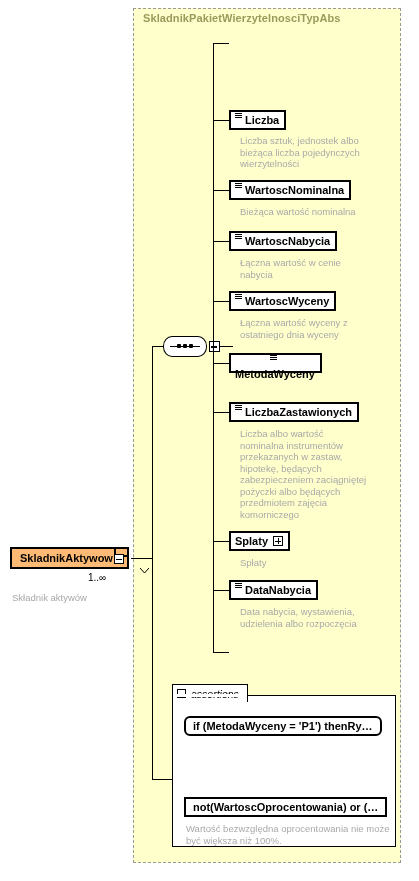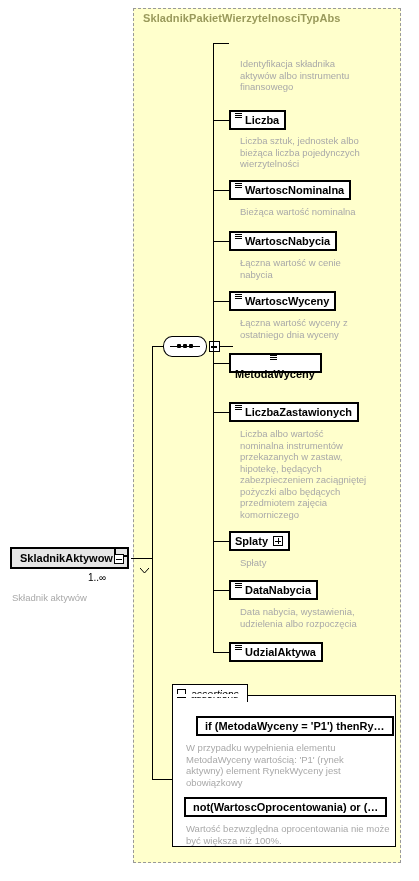--- a/index.html
+++ b/index.html
@@ -116,21 +116,21 @@
     color: #a9a9a9;
     line-height: 11.5px;
     white-space: pre-line;
   }
 
   
   .root-node {
     position: absolute;
     left: 10px; top: 547px;
     width: 119px; height: 22px;
-    background: #e5e5e5;
+    background: #fdba74;
     border: 2px solid #000000;
     display: flex;
     align-items: center;
     justify-content: flex-start;
     padding-left: 8px;
   }
   .root-node::after {
     content: "";
     position: absolute;
     left: 3px; top: 100%;
@@ -293,23 +293,20 @@
   <div class="ln h" style="left:213px; top:120px; width:16px;"></div>
   <div class="ln h" style="left:213px; top:190px; width:16px;"></div>
   <div class="ln h" style="left:213px; top:241px; width:16px;"></div>
   <div class="ln h" style="left:213px; top:301px; width:16px;"></div>
   <div class="ln h" style="left:213px; top:363px; width:16px;"></div>
   <div class="ln h" style="left:213px; top:412px; width:16px;"></div>
   <div class="ln h" style="left:213px; top:541px; width:16px;"></div>
   <div class="ln h" style="left:213px; top:590px; width:16px;"></div>
   <div class="ln h" style="left:213px; top:652px; width:16px;"></div>
 
-  <div class="doc" style="left:240px; top:58px; width:130px;">Identyfikacja składnika
-aktywów albo instrumentu
-finansowego</div>
 
   <div class="node" style="left:229px; top:110px;">
     <span class="stype-icon">
         <i></i>
         <i></i>
         <i></i>
       </span>
     <span class="nlabel">Liczba</span>
   </div>
   <div class="doc" style="left:240px; top:135px; width:135px;">Liczba sztuk, jednostek albo
@@ -384,43 +381,31 @@
     <span class="stype-icon">
         <i></i>
         <i></i>
         <i></i>
       </span>
     <span class="nlabel">DataNabycia</span>
   </div>
   <div class="doc" style="left:240px; top:606px; width:148px;">Data nabycia, wystawienia,
 udzielenia albo rozpoczęcia</div>
 
-  <div class="node" style="left:229px; top:642px;">
-    <span class="stype-icon">
-        <i></i>
-        <i></i>
-        <i></i>
-      </span>
-    <span class="nlabel">UdzialAktywa</span>
-  </div>
 
   <div class="assert-panel"></div>
   <div class="assert-tab">
     <span class="minusbox"></span>
     <span class="alabel">assertions</span>
   </div>
   <div class="assert-tab-mask"></div>
 
-  <div class="assert-node" style="left:196px; top:716px;">
+  <div class="assert-node" style="left:184px; top:716px;border-radius:6px;">
     <span class="nlabel">if (MetodaWyceny = 'P1') thenRy…</span>
   </div>
-  <div class="doc" style="left:186px; top:742px; width:205px;">W przypadku wypełnienia elementu
-MetodaWyceny wartością: 'P1' (rynek
-aktywny) element RynekWyceny jest
-obowiązkowy</div>
 
   <div class="assert-node" style="left:184px; top:797px;">
     <span class="nlabel">not(WartoscOprocentowania) or (…</span>
   </div>
   <div class="doc" style="left:186px; top:823px; width:212px;">Wartość bezwzględna oprocentowania nie może
 być większa niż 100%.</div>
 
 </div>
 
 </body></html>

